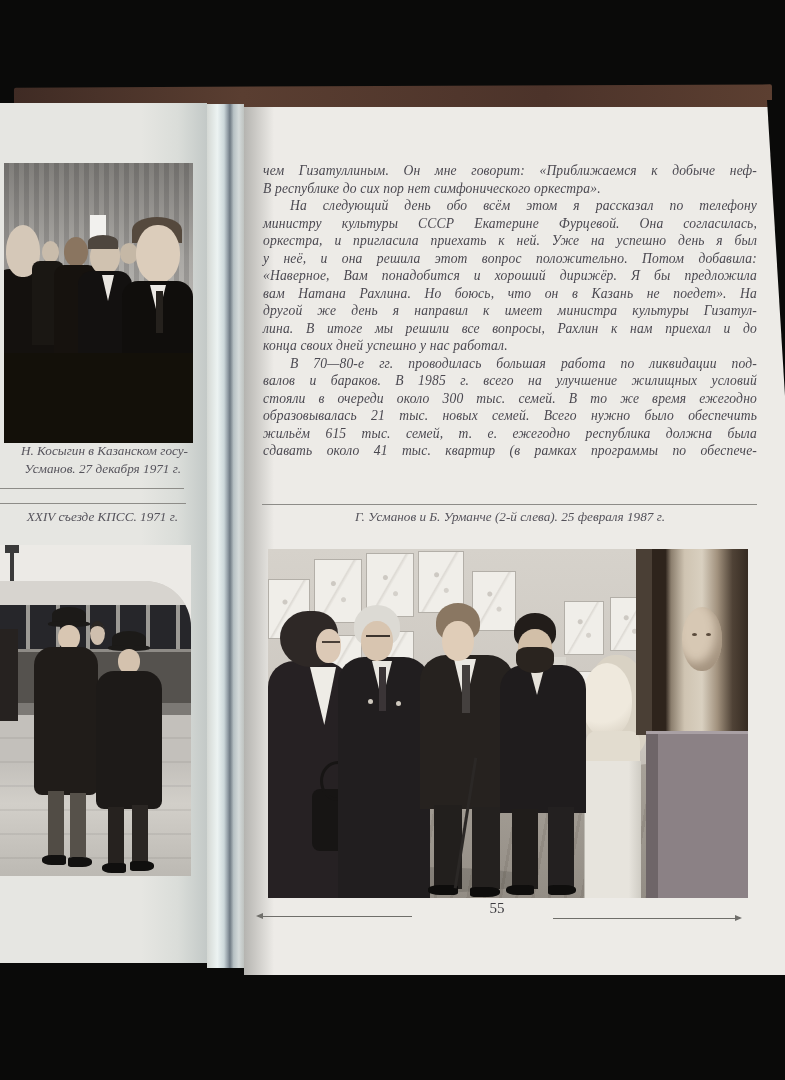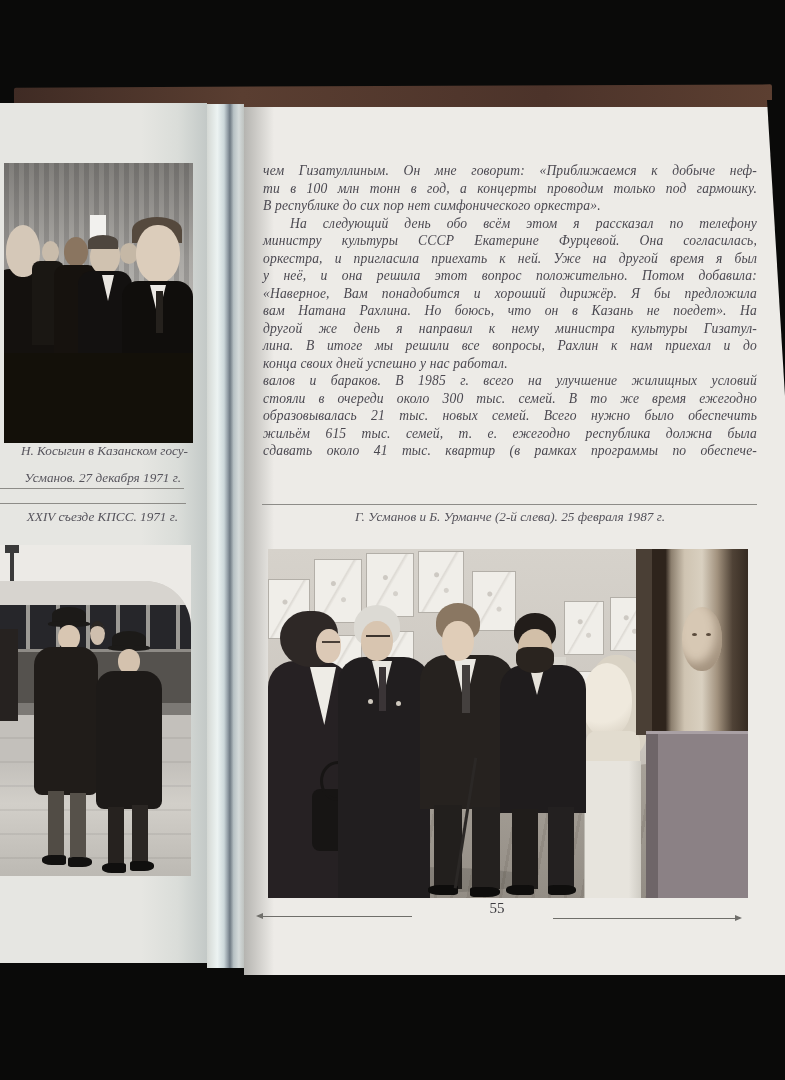--- a/index.html
+++ b/index.html
@@ -69,21 +69,21 @@
       <div class="s" style="left:116px;top:80px;width:18px;height:21px;background:#c5b8a6;border-radius:50%;"></div>
       <div class="s" style="left:128px;top:54px;width:50px;height:26px;background:#55493d;border-radius:50% 50% 0 0;"></div>
       <div class="s" style="left:132px;top:62px;width:44px;height:58px;background:#dccdbb;border-radius:48%;"></div>
       <div class="s" style="left:118px;top:118px;width:71px;height:162px;background:#100e0c;border-radius:16px 16px 0 0;"></div>
       <div class="s" style="left:146px;top:122px;width:16px;height:32px;background:#ece9e4;clip-path:polygon(0 0,100% 0,50% 100%);"></div>
       <div class="s" style="left:152px;top:128px;width:7px;height:42px;background:#25211d;"></div>
       <div class="s" style="left:0;top:190px;width:189px;height:90px;background:#131009;"></div>
     </div>
 
     <div class="cap-l" style="right:19px;top:340px;">Н. Косыгин в Казанском госу-</div>
-    <div class="cap-l" style="right:26px;top:367px;">Усманов. 27 декабря 1971 г.</div>
+    <div class="cap-l" style="right:26px;top:358px;">Усманов. 27 декабря 1971 г.</div>
 
     <div class="rule" style="left:0;top:385px;width:184px;"></div>
     <div class="rule" style="left:0;top:400px;width:186px;"></div>
 
     <div class="cap-l" style="right:29px;top:406px;">XXIV съезде КПСС. 1971 г.</div>
 
     <div class="photo" style="left:0;top:442px;width:191px;height:331px;background:#eceae6;">
       <div class="s" style="left:10px;top:0;width:4px;height:70px;background:#3a3a3a;"></div>
       <div class="s" style="left:5px;top:0;width:14px;height:8px;background:#3a3a3a;"></div>
       <div class="s" style="left:0;top:36px;width:191px;height:134px;background:#cfccc7;border-radius:0 46px 10px 0;overflow:hidden;">
@@ -119,31 +119,31 @@
     </div>
   </div>
 
   <div class="gutter"></div>
 
   <div class="page-right">
     <div class="lshadow"></div>
 
     <div class="text-block">
         <div class="tline">чем Гизатуллиным. Он мне говорит: «Приближаемся к добыче неф-</div>
-        <div class="tline">ти в 100 млн тонн в год, а концерты проводим только под гармошку.</div>
         <div class="tline rag">В республике до сих пор нет симфонического оркестра».</div>
         <div class="tline ind">На следующий день обо всём этом я рассказал по телефону</div>
         <div class="tline">министру культуры СССР Екатерине Фурцевой. Она согласилась,</div>
-        <div class="tline">оркестра, и пригласила приехать к ней. Уже на другой время я был</div>
+        <div class="tline">оркестра, и пригласила приехать к ней. Уже на успешно день я был</div>
         <div class="tline">у неё, и она решила этот вопрос положительно. Потом добавила:</div>
         <div class="tline">«Наверное, Вам понадобится и хороший дирижёр. Я бы предложила</div>
         <div class="tline">вам Натана Рахлина. Но боюсь, что он в Казань не поедет». На</div>
-        <div class="tline">другой же день я направил к нему министра культуры Гизатул-</div>
+        <div class="tline">другой же день я направил к имеет министра культуры Гизатул-</div>
         <div class="tline">лина. В итоге мы решили все вопросы, Рахлин к нам приехал и до</div>
         <div class="tline rag">конца своих дней успешно у нас работал.</div>
+        <div class="tline ind">В 70—80-е гг. проводилась большая работа по ликвидации под-</div>
         <div class="tline">валов и бараков. В 1985 г. всего на улучшение жилищных условий</div>
         <div class="tline">стояли в очереди около 300 тыс. семей. В то же время ежегодно</div>
         <div class="tline">образовывалась 21 тыс. новых семей. Всего нужно было обеспечить</div>
         <div class="tline">жильём 615 тыс. семей, т. е. ежегодно республика должна была</div>
         <div class="tline">сдавать около 41 тыс. квартир (в рамках программы по обеспече-</div>
       </div>
 
     <div class="rule" style="left:18px;top:397px;width:495px;"></div>
     <div class="caption-r">Г. Усманов и Б. Урманче (2-й слева). 25 февраля 1987 г.</div>
 

